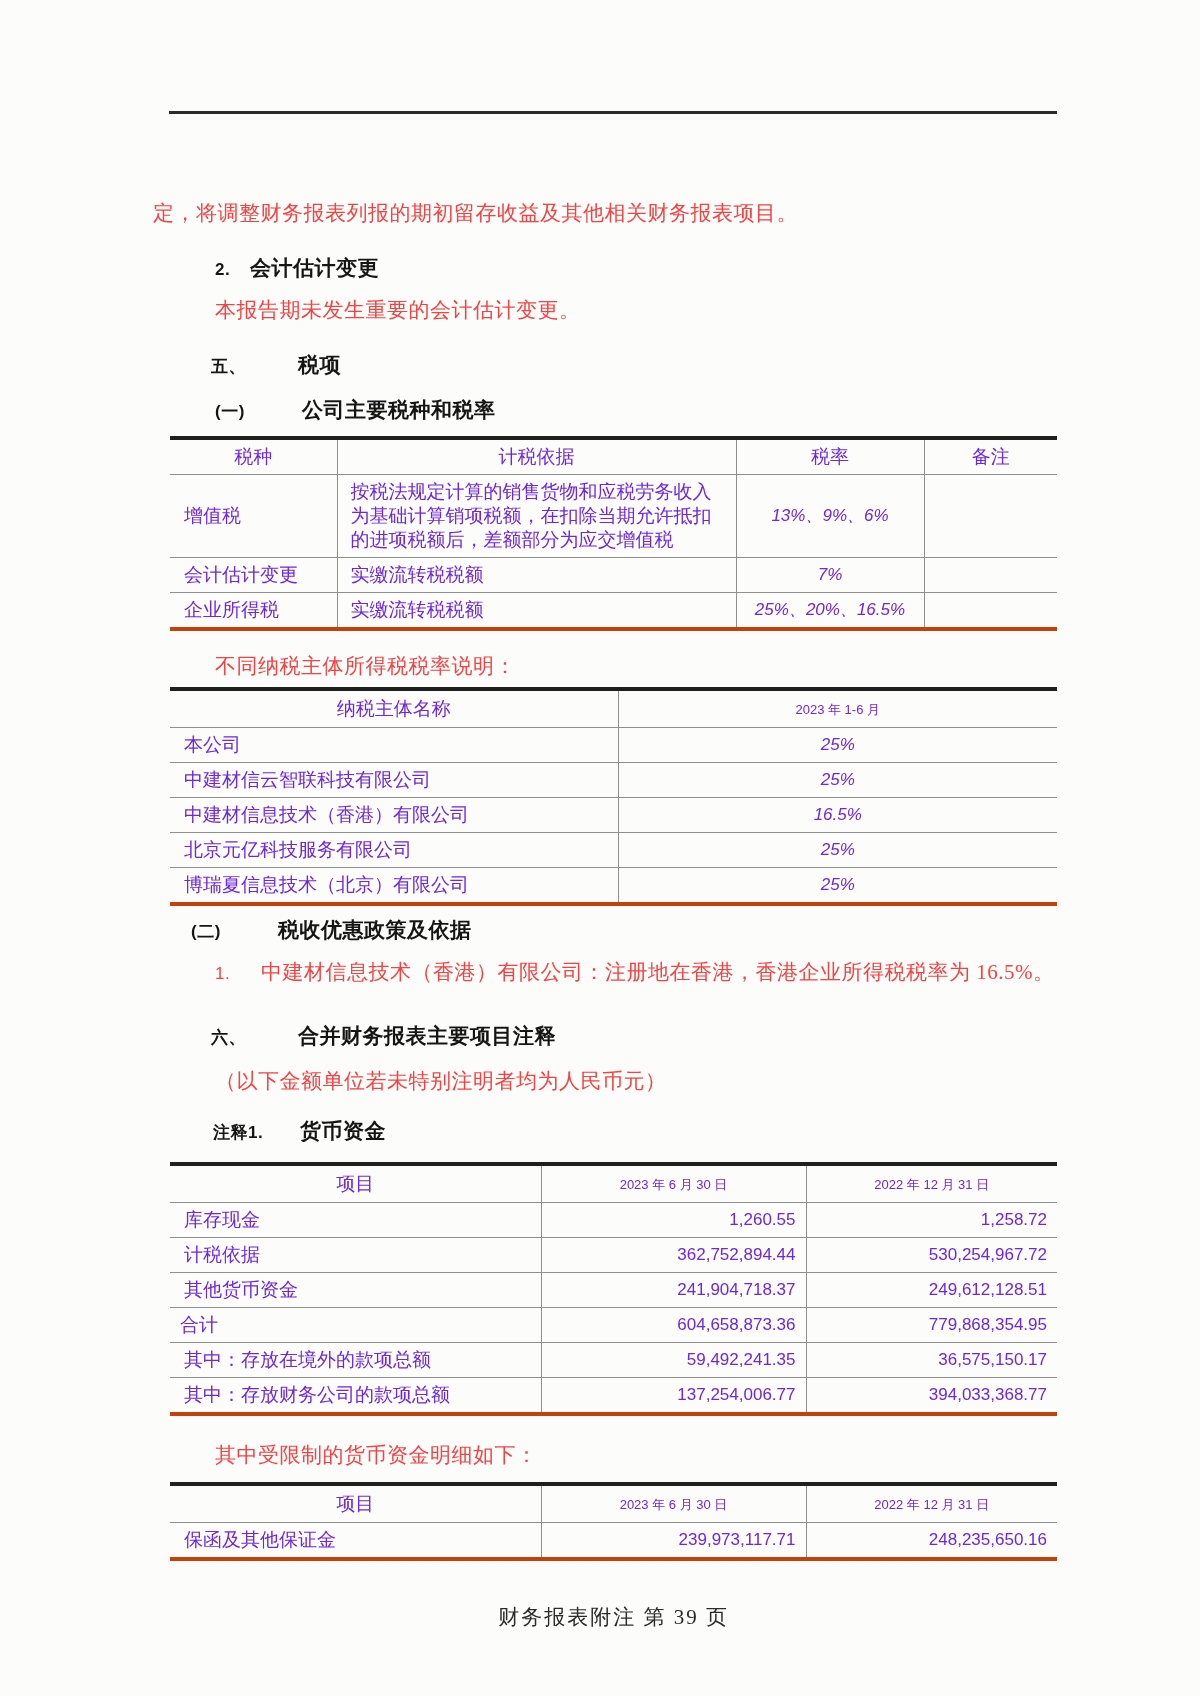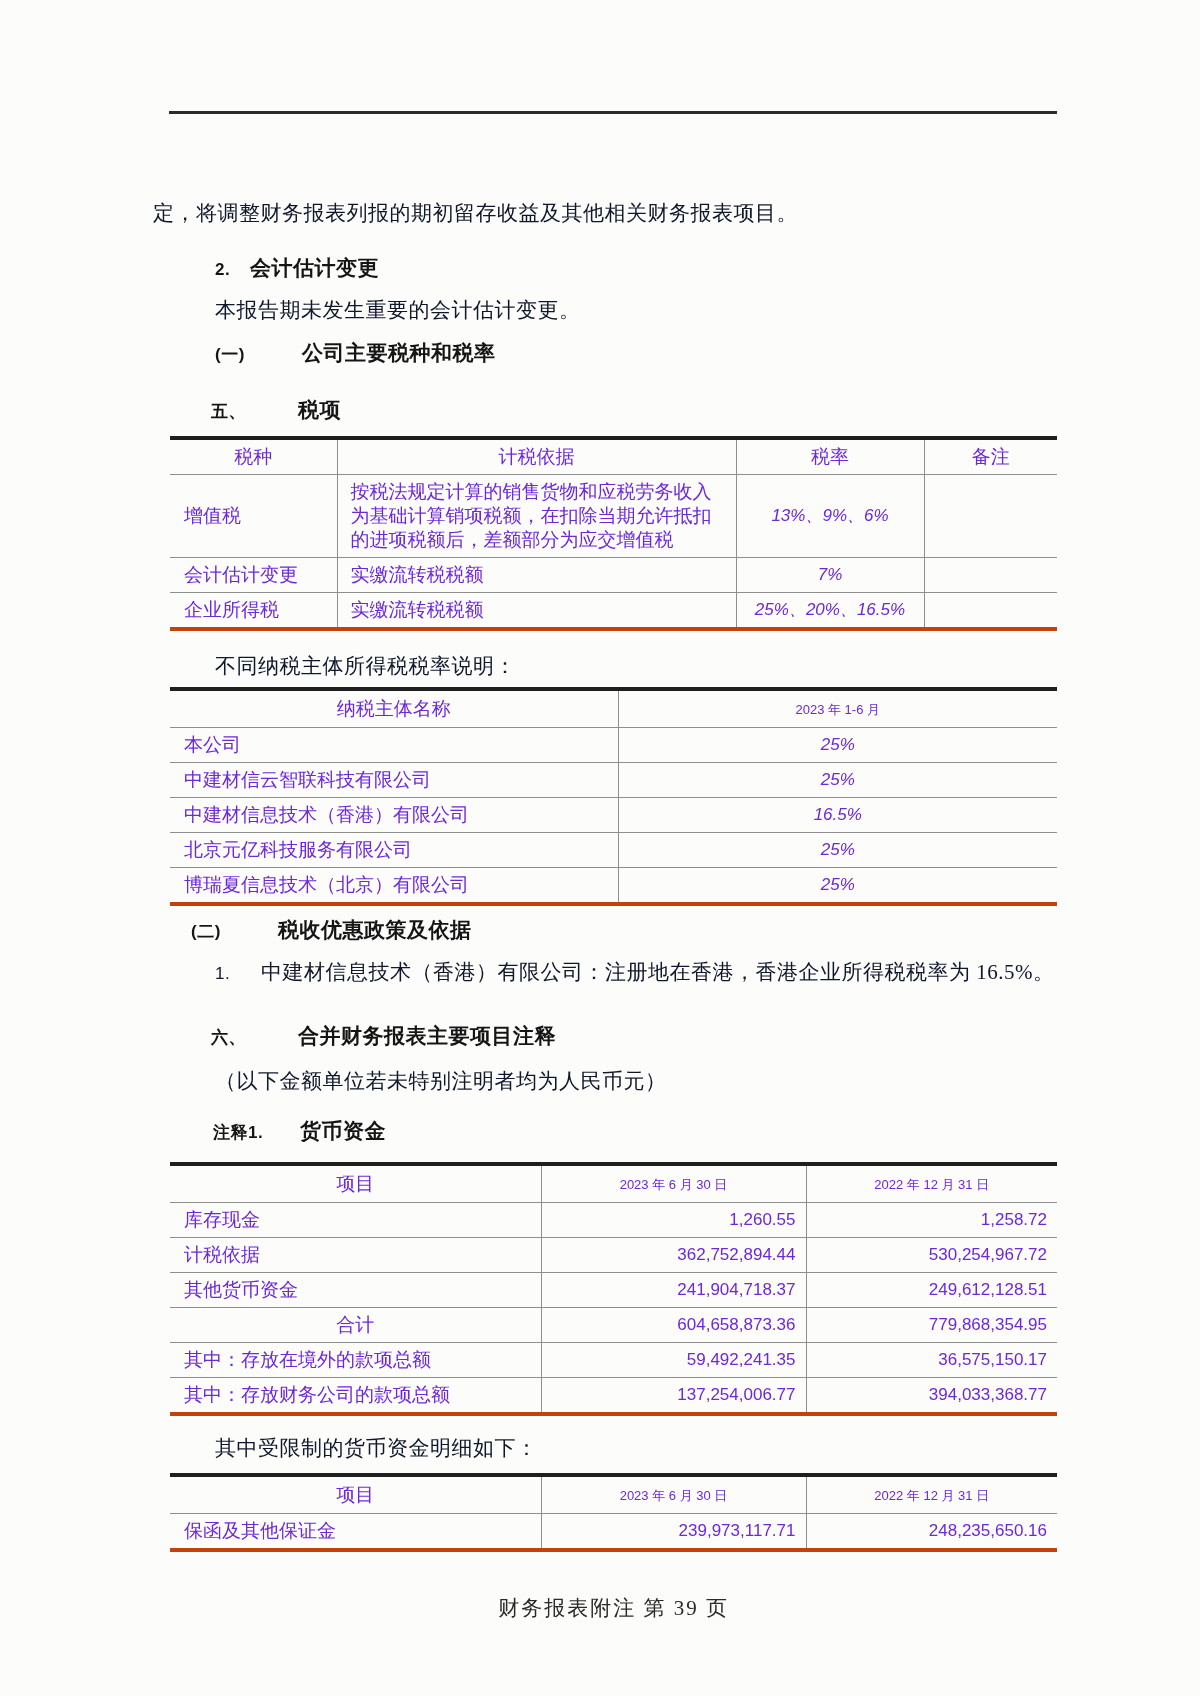--- a/index.html
+++ b/index.html
@@ -16,21 +16,21 @@
   }
   .content { margin-left:153px; width:904px; }
 
   .top-rule {
     margin-top:111px; margin-left:16px;
     width:888px; height:3px; background:#2b2b2b;
   }
 
   .para {
     font-size:21px; line-height:30px;
-    letter-spacing:0.5px; color:#0f172a;
+    letter-spacing:0.5px; color:#ef4444;
   }
   .p-carryover { margin-top:84px; }
   .ind { margin-left:62px; }
 
   .hd {
     font-family:"Liberation Sans", sans-serif;
     font-weight:700; font-size:21px; line-height:30px;
     color:#151515; letter-spacing:0.5px;
   }
   .hd .num { display:inline-block; }
@@ -41,21 +41,21 @@
   .h-estimate   { margin-top:25px; margin-left:62px; }
   .p-estimate   { margin-top:10px; }
   .h-tax        { margin-top:25px; margin-left:58px; }
   .h-taxtypes   { margin-top:13px; margin-left:62px; }
   .p-taxnote    { margin-top:20px; }
   .h-incentive  { margin-top:9px;  margin-left:38px; }
   .p-incentive  { margin-top:10px; }
   .h-notes      { margin-top:32px; margin-left:58px; }
   .p-unitnote   { margin-top:13px; }
   .h-note1      { margin-top:20px; margin-left:60px; }
-  .p-restricted { margin-top:17px; }
+  .p-restricted { margin-top:26px;font-family:Liberation Mono, monospace; }
 
   table.tbl {
     margin-left:17px; width:887px;
     border-collapse:collapse; table-layout:fixed;
     border-top:4px solid #1f1f1f; border-bottom:4px solid #c2410c;
     font-size:19px; color:#6d28d9;
   }
   .t1 { margin-top:9px; }
   .t2 { margin-top:6px; }
   .t3 { margin-top:14px; }
@@ -67,21 +67,21 @@
     padding:5px 10px;
     vertical-align:middle;
     font-weight:normal;
     line-height:24px;
     overflow:hidden;
   }
   .tbl th:last-child, .tbl td:last-child { border-right:none; }
   .tbl tr:last-child td { border-bottom:none; }
   .tbl th { text-align:center; }
   .tbl td.l { text-align:left; padding-left:14px; }
-  .tbl td.c { text-align:center; }
+  .tbl td.c { }
   .tbl td.r { text-align:right; padding-right:10px; }
   .t1 td.basis { padding-left:13px; }
   .num, .tbl td.r, .tbl td.pct {
     font-family:"Liberation Sans", sans-serif;
     font-size:17px;
   }
   .tbl td.pct { text-align:center;font-style:italic; }
   .tbl th .num { font-size:13px; }
 
   .footer {
@@ -99,26 +99,26 @@
     <div class="top-rule"></div>
 
     <p class="para p-carryover">定，将调整财务报表列报的期初留存收益及其他相关财务报表项目。</p>
 
     <div class="hd h-estimate">
       <span class="num w-num-sm">2.</span><span>会计估计变更</span>
     </div>
 
     <p class="para ind p-estimate">本报告期未发生重要的会计估计变更。</p>
 
+    <div class="hd h-tax">
+      <span class="num w-num-lg">五、</span><span>税项</span>
+    </div>
+
     <div class="hd h-taxtypes">
       <span class="num w-num-lg">(一)</span><span>公司主要税种和税率</span>
-    </div>
-
-    <div class="hd h-tax">
-      <span class="num w-num-lg">五、</span><span>税项</span>
     </div>
 
     <table class="tbl t1">
       <colgroup>
         <col style="width:167px">
           <col style="width:399px">
           <col style="width:188px">
           <col style="width:133px">
       </colgroup>
       <thead>

